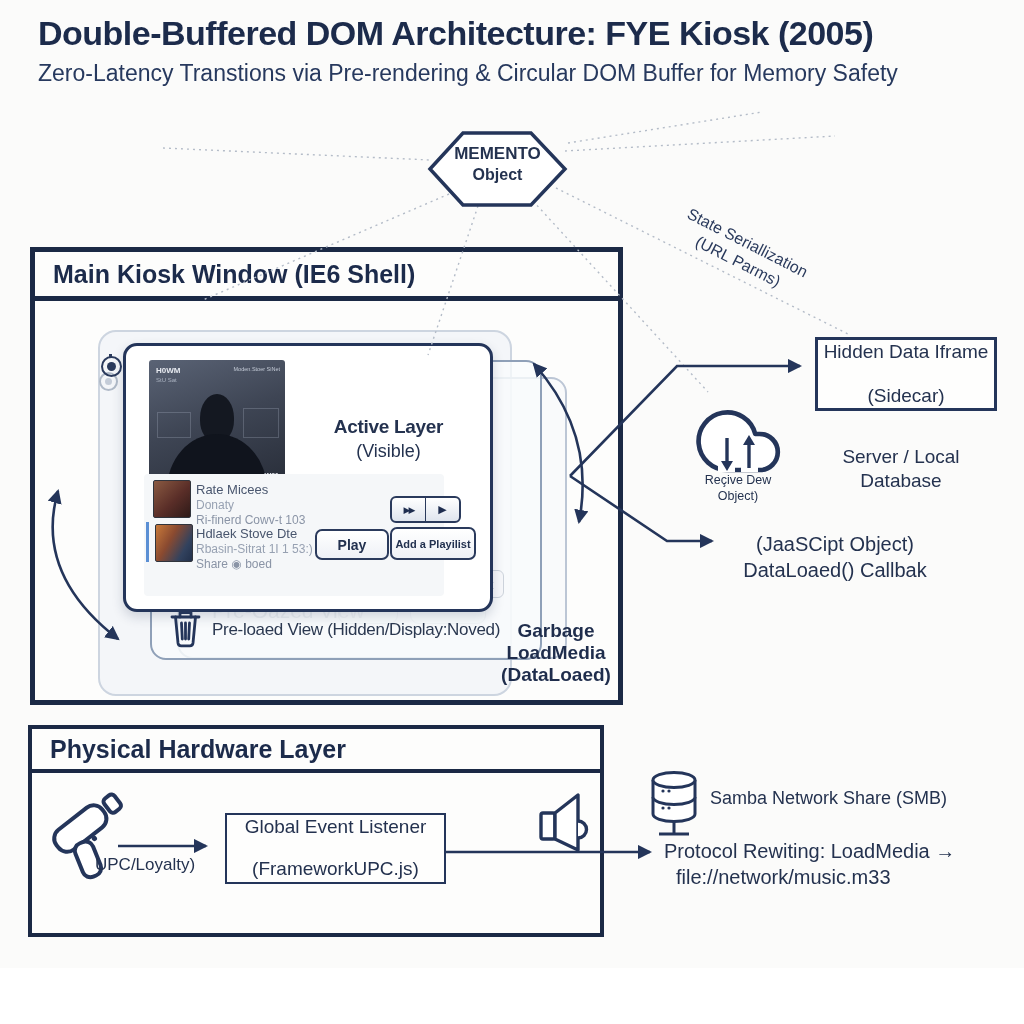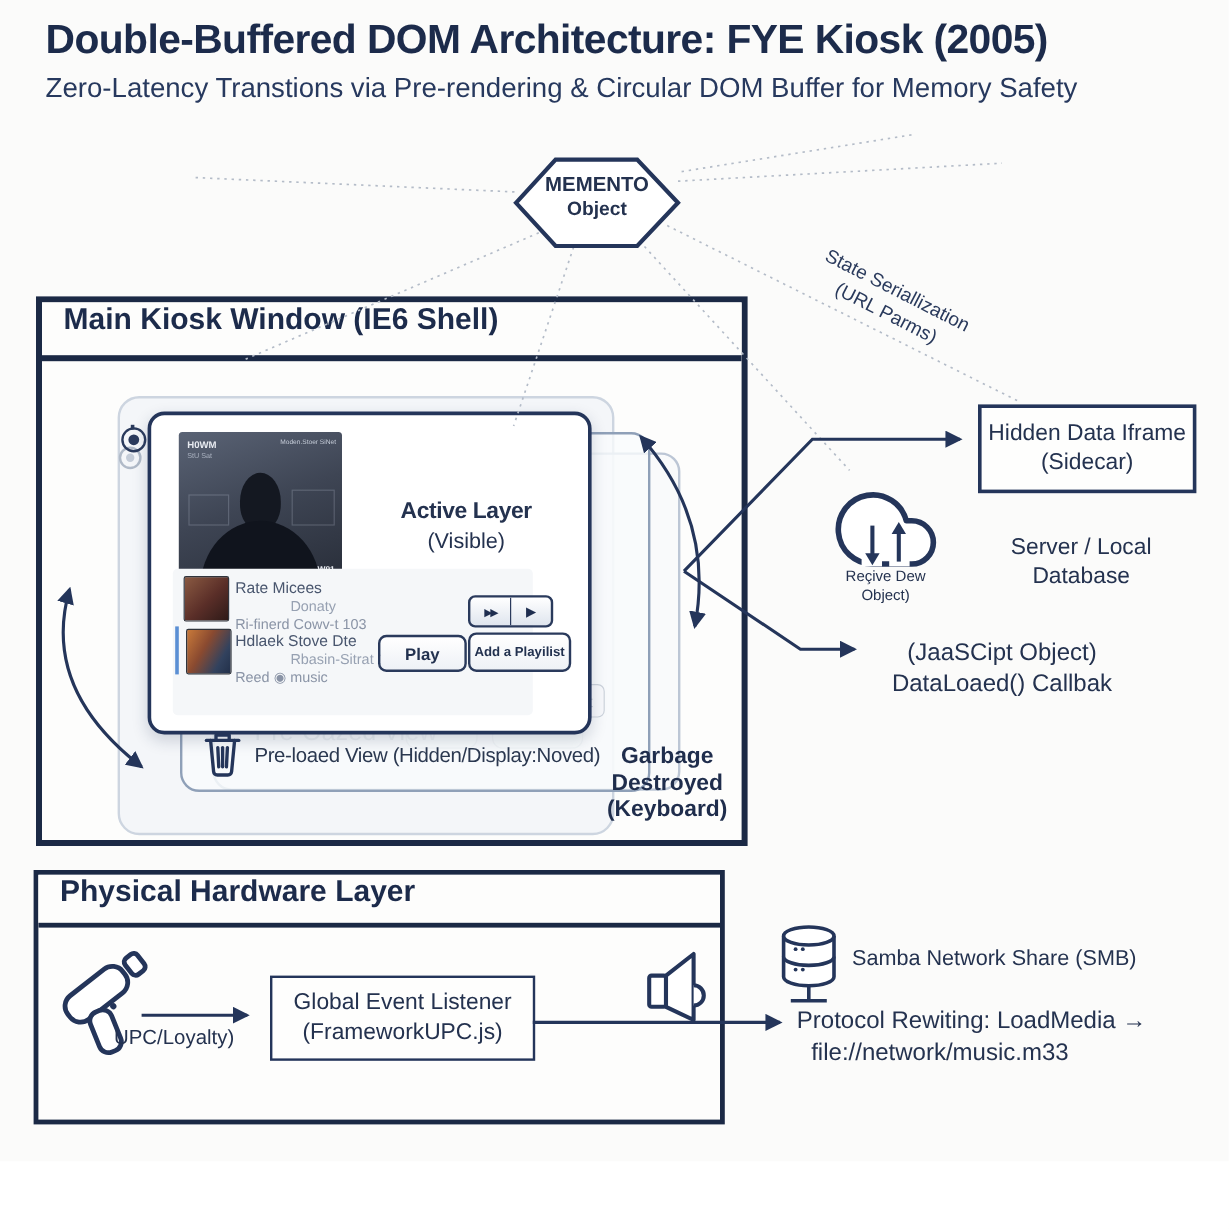--- a/index.html
+++ b/index.html
@@ -6,21 +6,21 @@
   #canvas{position:relative;width:1024px;height:968px;background:#fbfbfa;overflow:hidden;
           font-family:Liberation Sans, sans-serif;color:#24324f;}
   .abs{position:absolute;}
   .z50{z-index:50;}
   
   .title{left:38px;top:14px;font-size:34px;font-weight:bold;color:#1c2b4b;letter-spacing:-0.5px;}
   .subtitle{left:38px;top:60px;font-size:23px;color:#27395e;}
   
   .window{border:5px solid #1b2945;background:#fdfdfc;z-index:10;}
   .win-header{border-bottom:5px solid #1b2945;font-weight:bold;font-size:25px;
-              padding-left:18px;display:flex;align-items:flex-start;color:#1c2b4b;background:#fdfdfc;}
+              padding-left:18px;display:flex;align-items:center;color:#1c2b4b;background:#fdfdfc;}
   
   .panel{border-radius:18px;z-index:11;}
   .ghost{border-radius:16px;}
   .card{border:3px solid #24355a;border-radius:14px;background:#ffffff;z-index:14;
         box-shadow:0 5px 12px rgba(30,45,80,.18);}
   .cicon{border:2px solid #2a3a5c;border-radius:50%;width:17px;height:17px;position:relative;}
   .cicon::after{content:'';position:absolute;inset:4px;background:#2a3a5c;border-radius:50%;}
   .cicon::before{content:'';position:absolute;top:-4px;left:6px;width:3px;height:4px;background:#2a3a5c;}
   .gcicon{border:2px solid #b0bac8;border-radius:50%;width:15px;height:15px;position:relative;}
   .gcicon::after{content:'';position:absolute;inset:4px;background:#c4ccd8;border-radius:50%;}
@@ -29,32 +29,32 @@
   .sil-head{position:absolute;left:51px;top:34px;width:34px;height:48px;border-radius:50% 50% 45% 45%;
             background:#141821;}
   .sil-body{position:absolute;left:18px;top:74px;width:100px;height:80px;border-radius:50% 50% 0 0/70% 70% 0 0;
             background:#10141d;}
   .band{position:absolute;border:1px solid rgba(205,215,230,.22);}
   .alb-txt{position:absolute;color:#e8ebf1;font-weight:bold;line-height:1.15;}
   .thumb1{background:linear-gradient(135deg,#8a5a42,#5a2e28 55%,#2e1a18);border:1px solid #30343c;border-radius:2px;}
   .thumb2{background:linear-gradient(120deg,#c97a3a,#8a4a30 40%,#32425e 75%,#22304a);border:1px solid #30343c;border-radius:2px;}
   .gthumb{background:linear-gradient(135deg,#d8a070,#a86a48 60%,#5a6a88);border-radius:2px;}
   .l1{font-size:13px;color:#49566e;font-weight:500;}
-  .l2{font-size:12px;color:#97a1b2;margin-left:46px;}
+  .l2{font-size:12px;color:#97a1b2;}
   .l3{font-size:12px;color:#8a94a6;}
   .btn{border:2px solid #2a3a5c;border-radius:7px;background:linear-gradient(#ffffff,#eef1f6);
        display:flex;align-items:center;justify-content:center;font-weight:bold;color:#22314f;}
   .minigroup{border:2px solid #2a3a5c;border-radius:6px;background:linear-gradient(#ffffff,#dfe5ee);
              display:flex;overflow:hidden;}
   .minicell{width:33px;height:23px;display:flex;align-items:center;justify-content:center;color:#1e2d4f;}
   .gbtn{border:1.5px solid #aab4c2;border-radius:6px;background:rgba(244,246,249,.85);color:#9aa4b4;
         display:flex;align-items:center;justify-content:center;font-size:13px;}
   .pill{border:1.5px solid #b6c0cc;border-radius:9px;background:rgba(248,250,252,.6);}
   .obox{border:3px solid #24355a;background:#fefefd;z-index:15;display:flex;flex-direction:column;
-        align-items:center;justify-content:center;text-align:center;}
+        align-items:center;justify-content:space-between;text-align:center;}
   .ctr{text-align:center;}
   .rot{transform:rotate(27deg);transform-origin:center;}
   svg{display:block;}
 </style>
 </head>
 <body>
 
 <div id="canvas">
 
   <div class="abs title z50">Double-Buffered DOM Architecture: FYE Kiosk (2005)</div>
@@ -83,22 +83,22 @@
   <div class="abs gbtn" style="left:416px;top:570px;width:86px;height:26px;opacity:.55;z-index:13;">Add Playlist</div>
 
   <div class="abs" style="left:212px;top:599px;font-size:21px;font-weight:500;color:#8894a8;opacity:.6;z-index:12;">Pre-Oazed View</div>
   <div class="abs pill" style="left:338px;top:601px;width:58px;height:21px;opacity:.5;z-index:12;"></div>
   <div class="abs pill" style="left:410px;top:599px;width:74px;height:23px;opacity:.5;z-index:12;"></div>
 
   <div class="abs z50" style="left:212px;top:620px;font-size:17px;letter-spacing:-0.3px;color:#2b3850;">Pre-loaed View (Hidden/Display:Noved)</div>
 
   <div class="abs ctr z50" style="left:500px;top:620px;width:112px;font-size:19px;font-weight:bold;line-height:1.15;color:#1f2d4c;">
     <div>Garbage</div>
-    <div>Destroyed</div>
-    <div>(Keyboard)</div>
+    <div>LoadMedia</div>
+    <div>(DataLoaed)</div>
   </div>
 
   <div class="abs card" style="left:123px;top:343px;width:364px;height:263px;">
     <div class="cicon abs" style="right:25px;top:10px;"></div>
 
     <div class="abs album" style="left:23px;top:14px;width:136px;height:136px;">
       <div class="band" style="left:8px;top:52px;width:32px;height:24px;"></div>
       <div class="band" style="left:94px;top:48px;width:34px;height:28px;"></div>
       <div class="sil-head"></div>
       <div class="sil-body"></div>
@@ -117,21 +117,21 @@
 
     <div class="abs thumb1" style="left:27px;top:134px;width:36px;height:36px;"></div>
     <div class="abs l1" style="left:70px;top:136px;">Rate Micees</div>
     <div class="abs l2" style="left:70px;top:152px;">Donaty</div>
     <div class="abs l3" style="left:70px;top:167px;">Ri-finerd Cowv-t 103</div>
 
     <div class="abs" style="left:20px;top:176px;width:3px;height:40px;background:#5b8fd4;"></div>
     <div class="abs thumb2" style="left:29px;top:178px;width:36px;height:36px;"></div>
     <div class="abs l1" style="left:70px;top:180px;">Hdlaek Stove Dte</div>
     <div class="abs l2" style="left:70px;top:196px;">Rbasin-Sitrat 1I 1 53:)</div>
-    <div class="abs l3" style="left:70px;top:211px;">Reed ◉ music</div>
+    <div class="abs l3" style="left:70px;top:211px;">Share ◉ boed</div>
 
     <div class="abs minigroup" style="left:264px;top:150px;">
       <div class="minicell" style="font-size:9px;letter-spacing:-2px;border-right:1.5px solid #2a3a5c;">▶▶</div>
       <div class="minicell" style="font-size:11px;">▶</div>
     </div>
 
     <div class="abs btn" style="left:189px;top:183px;width:70px;height:27px;font-size:14px;">Play</div>
     <div class="abs btn" style="left:264px;top:181px;width:82px;height:29px;font-size:11px;">Add a Playilist</div>
   </div>
 

